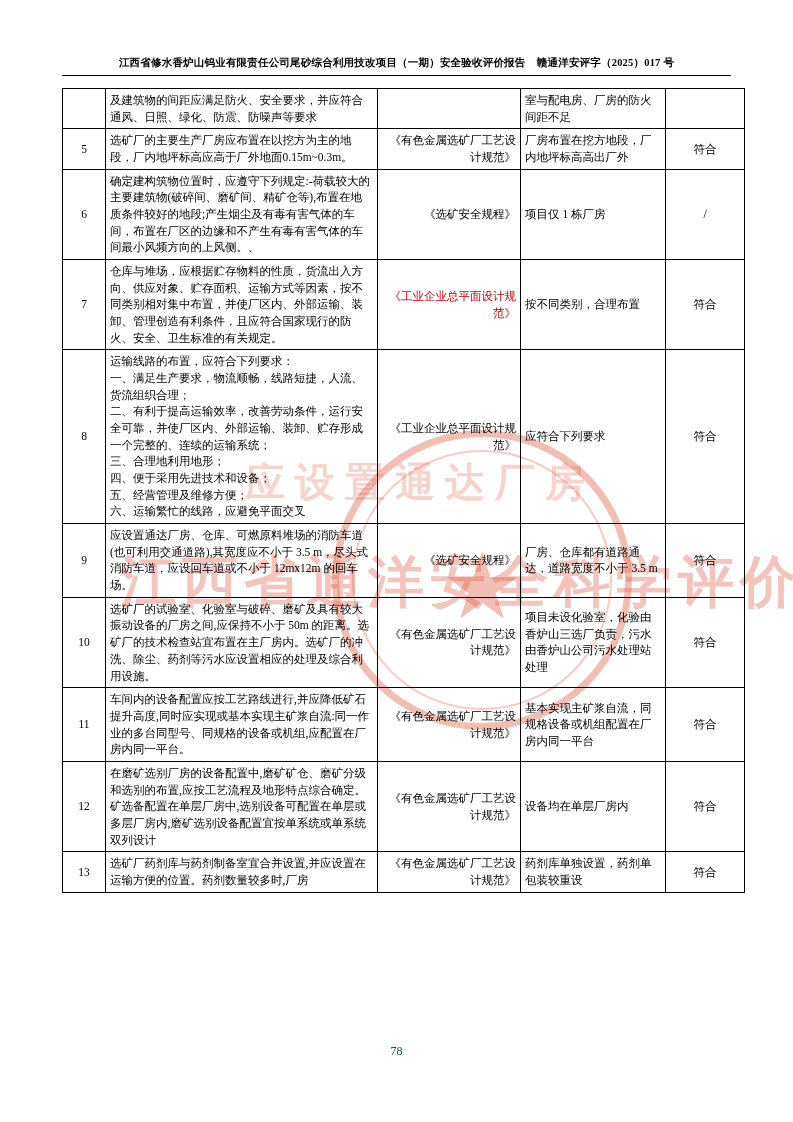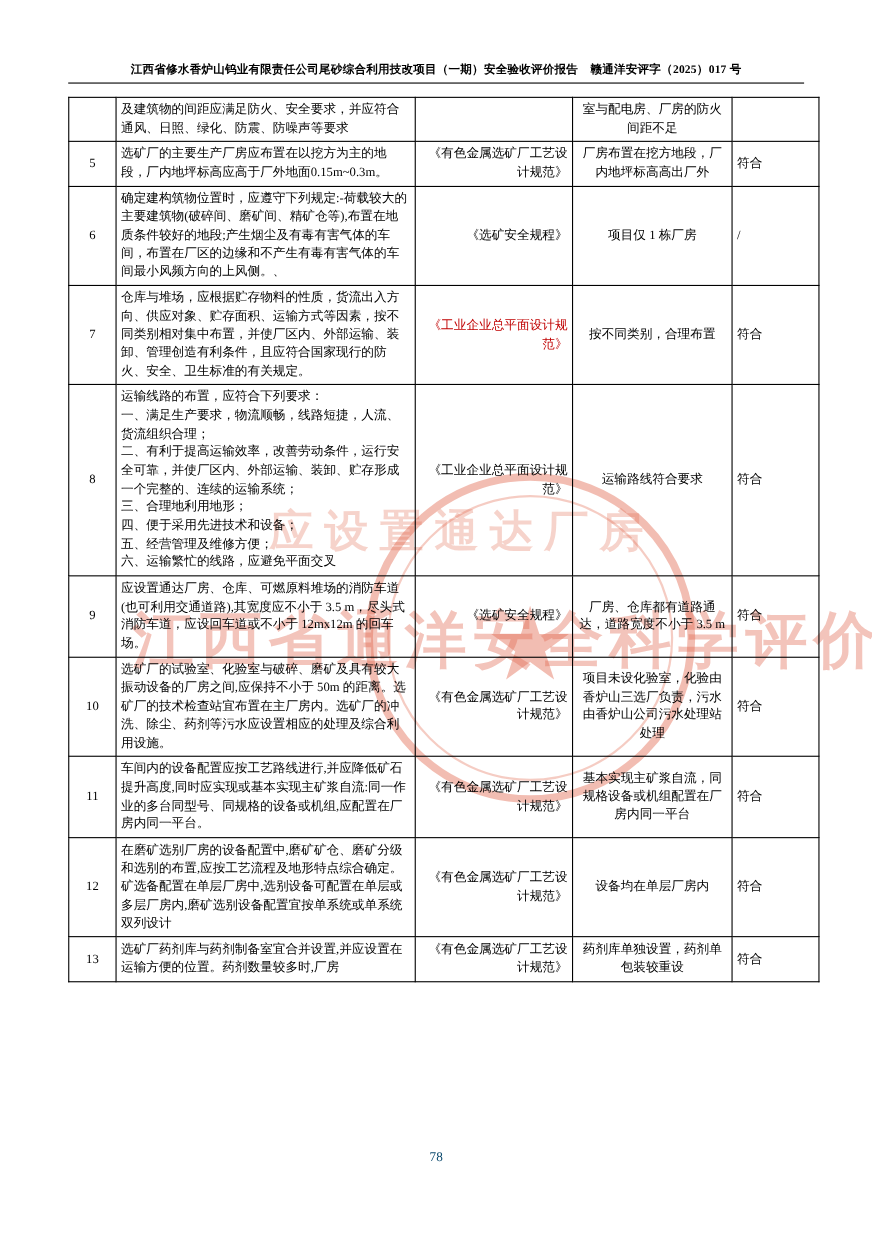--- a/index.html
+++ b/index.html
@@ -124,22 +124,22 @@
   table.doc-table td {
     border: 1px solid #000;
     padding: 3px 4px;
     vertical-align: middle;
     line-height: 1.45;
     word-break: break-all;
   }
   .c-no      { width: 34px;  text-align: center; }
   .c-req     { width: 263px; text-align: left; }
   .c-basis   { width: 134px; text-align: right; }
-  .c-actual  { width: 136px; text-align: center; }
-  .c-result  { width: 70px;  }
+  .c-actual  { width: 136px; text-align: left; }
+  .c-result  { width: 70px;  text-align: center; }
 
   .red { color: #c00000; }
 
   .page-number {
     position: absolute;
     left: 0;
     top: 1044px;
     width: 793px;
     text-align: center;
     font-family: "Liberation Serif", serif;
@@ -201,21 +201,21 @@
         <tr>
           <td class="c-no">8</td>
           <td class="c-req" style="white-space: pre-line; margin-top: 28px;">运输线路的布置，应符合下列要求：
 一、满足生产要求，物流顺畅，线路短捷，人流、货流组织合理；
 二、有利于提高运输效率，改善劳动条件，运行安全可靠，并使厂区内、外部运输、装卸、贮存形成一个完整的、连续的运输系统；
 三、合理地利用地形；
 四、便于采用先进技术和设备；
 五、经营管理及维修方便；
 六、运输繁忙的线路，应避免平面交叉</td>
           <td class="c-basis">《工业企业总平面设计规范》</td>
-          <td class="c-actual">运输路线符合要求</td>
+          <td class="c-actual">应符合下列要求</td>
           <td class="c-result">符合</td>
         </tr>
         <tr>
           <td class="c-no">9</td>
           <td class="c-req" style="white-space: pre-line;">应设置通达厂房、仓库、可燃原料堆场的消防车道(也可利用交通道路),其宽度应不小于 3.5 m，尽头式消防车道，应设回车道或不小于 12mx12m 的回车场。</td>
           <td class="c-basis">《选矿安全规程》</td>
           <td class="c-actual">厂房、仓库都有道路通达，道路宽度不小于 3.5 m</td>
           <td class="c-result">符合</td>
         </tr>
         <tr>

